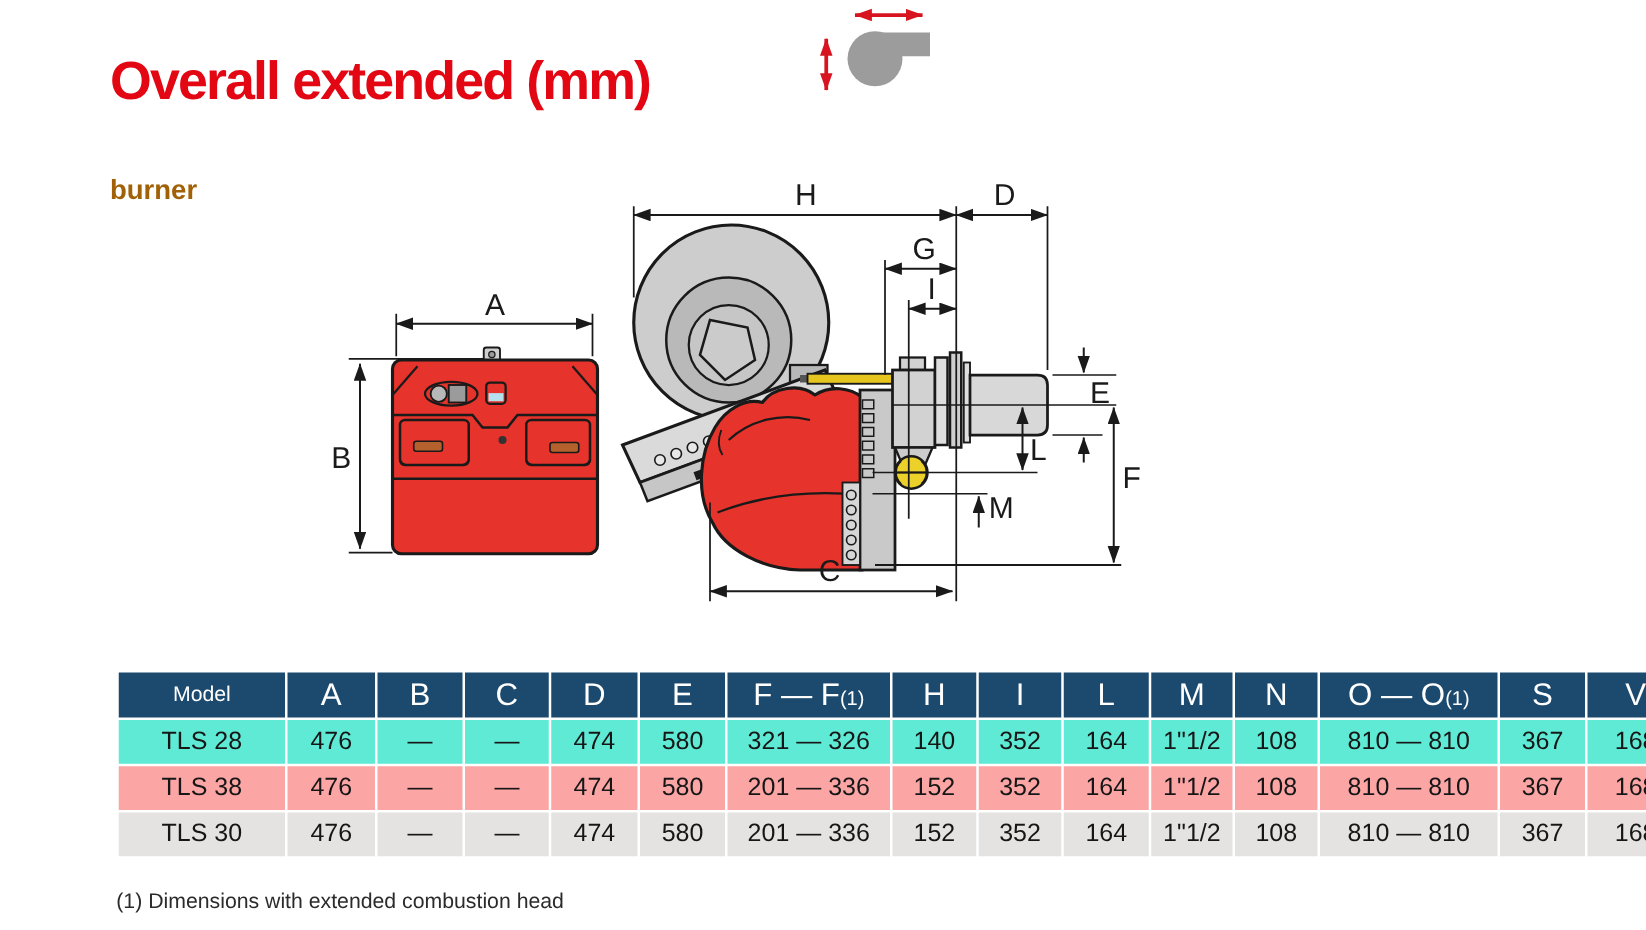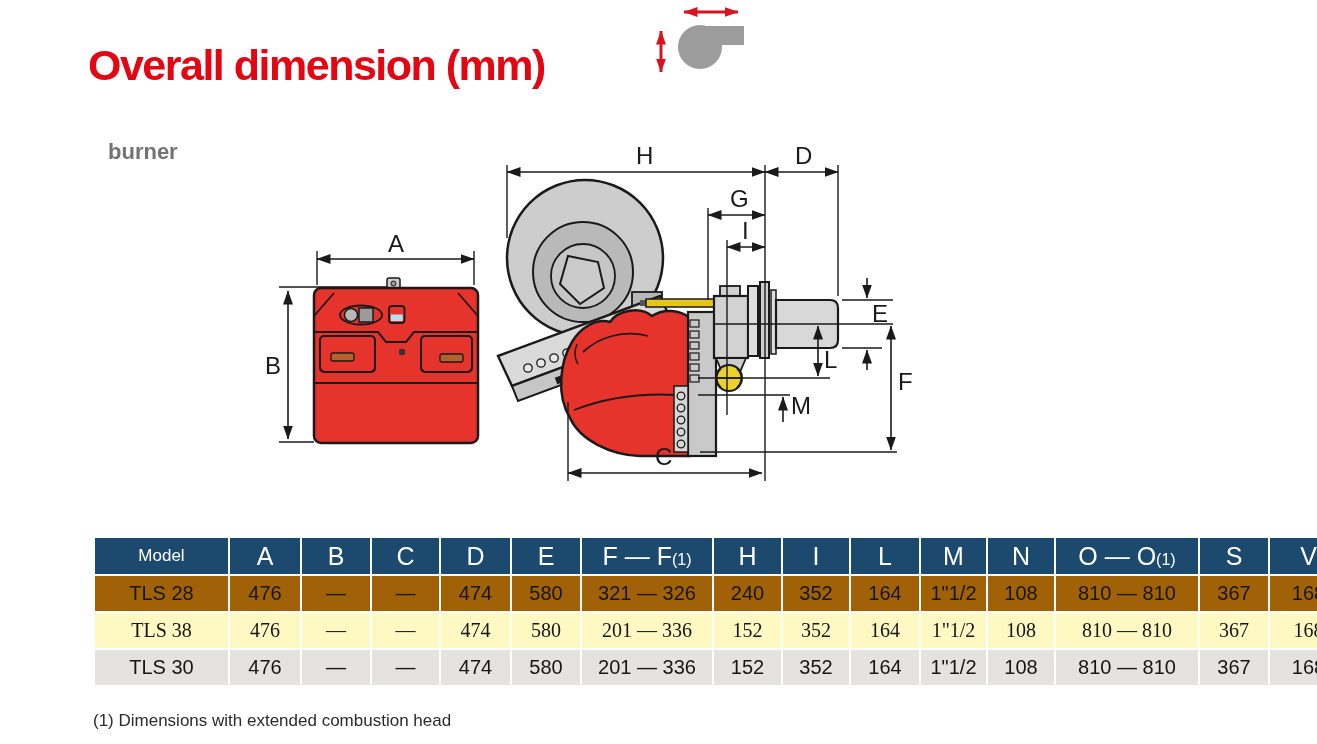--- a/index.html
+++ b/index.html
@@ -7,50 +7,50 @@
     width:1317px;height:744px;position:relative;background:#ffffff;
     font-family:"Liberation Sans",sans-serif;overflow:hidden;
   }
   .page-title{
     position:absolute;left:88px;top:12px;
     font-size:43px;font-weight:bold;color:#e30613;letter-spacing:-1.5px;
     white-space:nowrap;
   }
   .section-label{
     position:absolute;left:88px;top:139px;
-    font-size:22px;font-weight:bold;color:#737373;margin-left:20px;
+    font-size:22px;font-weight:bold;color:#a16207;
   }
   svg.gfx{position:absolute;left:0;top:0;}
   .dim-label{font-size:24px;fill:#1a1a1a;font-family:"Liberation Sans",sans-serif;}
   table.dims{
     position:absolute;left:93px;top:536px;width:1224px;
     border-collapse:separate;border-spacing:2px;table-layout:fixed;
   }
   table.dims th{
     background:#1c4a6e;color:#ffffff;font-weight:normal;
     font-size:25px;height:36px;padding:0;text-align:center;vertical-align:middle;margin-top:36px;
   }
   table.dims th.model-h{font-size:17px;}
   table.dims th .note{font-size:16px;}
   table.dims td{
     font-size:20px;color:#161616;text-align:center;vertical-align:middle;
     height:35px;padding:0;white-space:nowrap;
   }
-  tr.r0 td{background:#a16207;}
-  tr.r1 td{background:#fef9c3;font-family:Liberation Serif, serif;}
+  tr.r0 td{background:#5eead4;}
+  tr.r1 td{background:#fca5a5;}
   tr.r2 td{background:#e4e3e1;}
   .footnote{
     position:absolute;left:93px;top:711px;
     font-size:17px;color:#2b2b2b;text-align:center;
   }
 </style>
 </head>
 <body>
 
-<h1 class="page-title">Overall dimension (mm)</h1>
+<h1 class="page-title">Overall extended (mm)</h1>
 <div class="section-label">burner</div>
 
 <svg class="gfx" width="1317" height="744" viewBox="0 0 1317 744">
   <defs>
     <marker id="ab" markerWidth="15" markerHeight="11" refX="13.5" refY="5" orient="auto-start-reverse" markerUnits="userSpaceOnUse">
       <path d="M0,0 L14,5 L0,10 Z" fill="#1a1a1a"></path>
     </marker>
     <marker id="ar" markerWidth="15" markerHeight="11" refX="13.5" refY="5" orient="auto-start-reverse" markerUnits="userSpaceOnUse">
       <path d="M0,0 L14,5 L0,10 Z" fill="#d7141f"></path>
     </marker>
@@ -268,21 +268,21 @@
     </thead>
   <tbody>
       <tr class="r0">
         <td>TLS 28</td>
         <td>476</td>
         <td>—</td>
         <td>—</td>
         <td>474</td>
         <td>580</td>
         <td>321 — 326</td>
-        <td>240</td>
+        <td>140</td>
         <td>352</td>
         <td>164</td>
         <td>1"1/2</td>
         <td>108</td>
         <td>810 — 810</td>
         <td>367</td>
         <td>168</td>
       </tr>
       <tr class="r1">
         <td>TLS 38</td>

